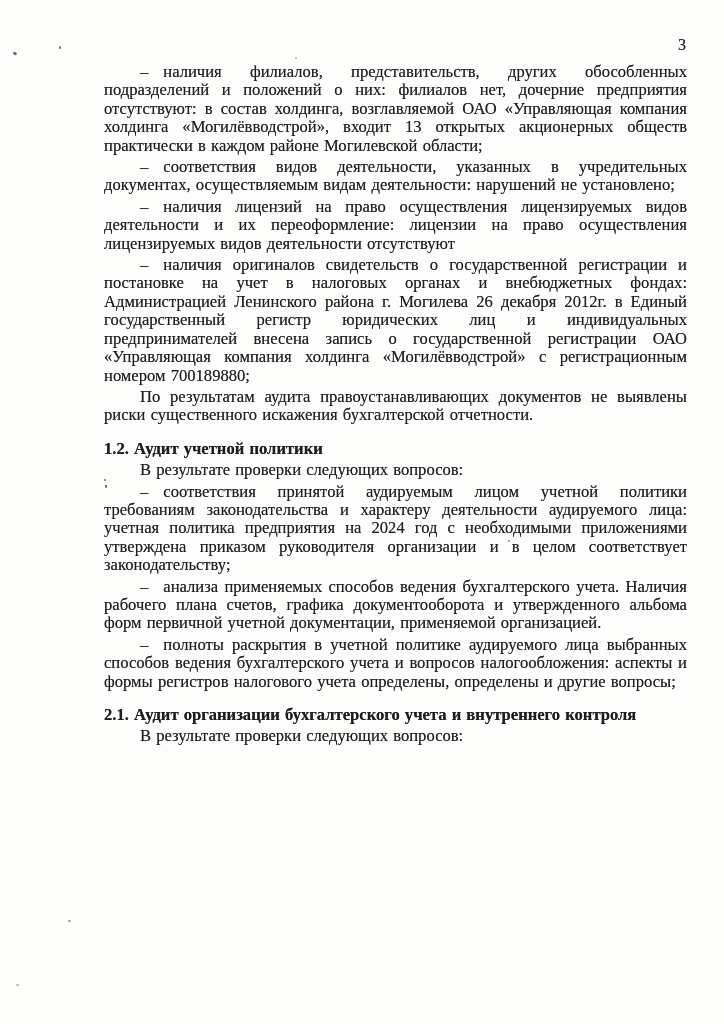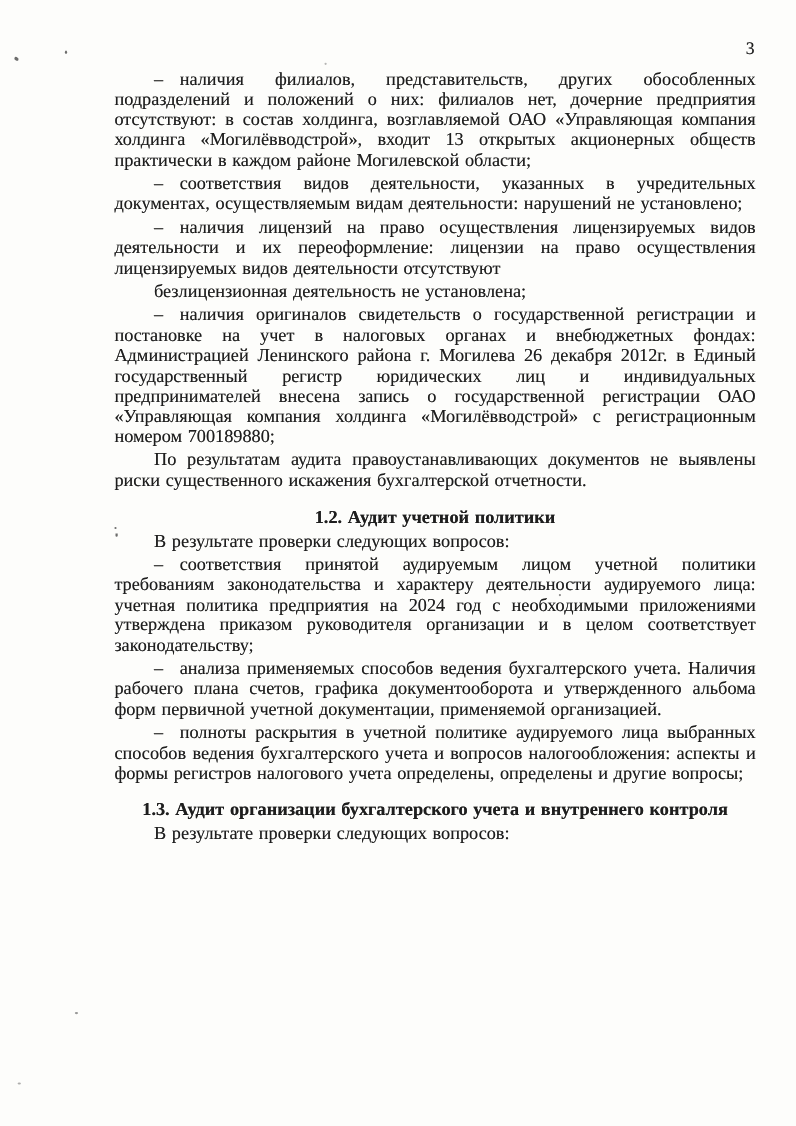--- a/index.html
+++ b/index.html
@@ -37,21 +37,21 @@
     margin: 0 0 3px 0;
     font-size: 16.6px;
     line-height: 18.4px;
     text-align: justify;
     text-indent: 36px;
     text-shadow: 0 0 0.45px rgba(25,25,25,0.6);
     word-spacing: 1px;
   }
 
   .content p.heading {
-    text-align: center;
+    text-align: left;
     text-indent: 0;
     font-weight: 700;
     margin: 15px 0 3px 0;
     text-shadow: 0 0 0.6px rgba(15,15,15,0.75);
   }
 
   .content p .marker {
     display: inline-block;
     text-indent: 0;
     margin-right: 15px;
@@ -75,29 +75,28 @@
 </head>
 <body>
 
 <div class="page" style="background: rgb(253, 253, 251); color: rgb(30, 30, 30);">
   <div class="page-number">3</div>
 
   <div class="content">
       <p class="list-item"><span class="marker">–</span><span>наличия филиалов, представительств, других обособленных подразделений и положений о них: филиалов нет, дочерние предприятия отсутствуют: в состав холдинга, возглавляемой ОАО «Управляющая компания холдинга «Могилёвводстрой», входит 13 открытых акционерных обществ практически в каждом районе Могилевской области;</span></p>
       <p class="list-item"><span class="marker">–</span><span>соответствия видов деятельности, указанных в учредительных документах, осуществляемым видам деятельности: нарушений не установлено;</span></p>
       <p class="list-item"><span class="marker">–</span><span>наличия лицензий на право осуществления лицензируемых видов деятельности и их переоформление: лицензии на право осуществления лицензируемых видов деятельности отсутствуют</span></p>
-      <p class="paragraph"><span>безлицензионная деятельность не установлена;</span></p>
       <p class="list-item"><span class="marker">–</span><span>наличия оригиналов свидетельств о государственной регистрации и постановке на учет в налоговых органах и внебюджетных фондах: Администрацией Ленинского района г. Могилева 26 декабря 2012г. в Единый государственный регистр юридических лиц и индивидуальных предпринимателей внесена запись о государственной регистрации ОАО «Управляющая компания холдинга «Могилёвводстрой» с регистрационным номером 700189880;</span></p>
       <p class="paragraph"><span>По результатам аудита правоустанавливающих документов не выявлены риски существенного искажения бухгалтерской отчетности.</span></p>
       <p class="heading"><span>1.2. Аудит учетной политики</span></p>
       <p class="paragraph"><span>В результате проверки следующих вопросов:</span></p>
       <p class="list-item"><span class="marker">–</span><span>соответствия принятой аудируемым лицом учетной политики требованиям законодательства и характеру деятельности аудируемого лица: учетная политика предприятия на 2024 год с необходимыми приложениями утверждена приказом руководителя организации и в целом соответствует законодательству;</span></p>
       <p class="list-item"><span class="marker">–</span><span>анализа применяемых способов ведения бухгалтерского учета. Наличия рабочего плана счетов, графика документооборота и утвержденного альбома форм первичной учетной документации, применяемой организацией.</span></p>
       <p class="list-item"><span class="marker">–</span><span>полноты раскрытия в учетной политике аудируемого лица выбранных способов ведения бухгалтерского учета и вопросов налогообложения: аспекты и формы регистров налогового учета определены, определены и другие вопросы;</span></p>
-      <p class="heading"><span>1.3. Аудит организации бухгалтерского учета и внутреннего контроля</span></p>
+      <p class="heading"><span>2.1. Аудит организации бухгалтерского учета и внутреннего контроля</span></p>
       <p class="paragraph"><span>В результате проверки следующих вопросов:</span></p>
     </div>
 
   <div class="speck s1"></div>
   <div class="speck s2"></div>
   <div class="speck s3"></div>
   <div class="speck s4"></div>
   <div class="speck s5"></div>
   <div class="speck s6"></div>
   <div class="speck s7"></div>

